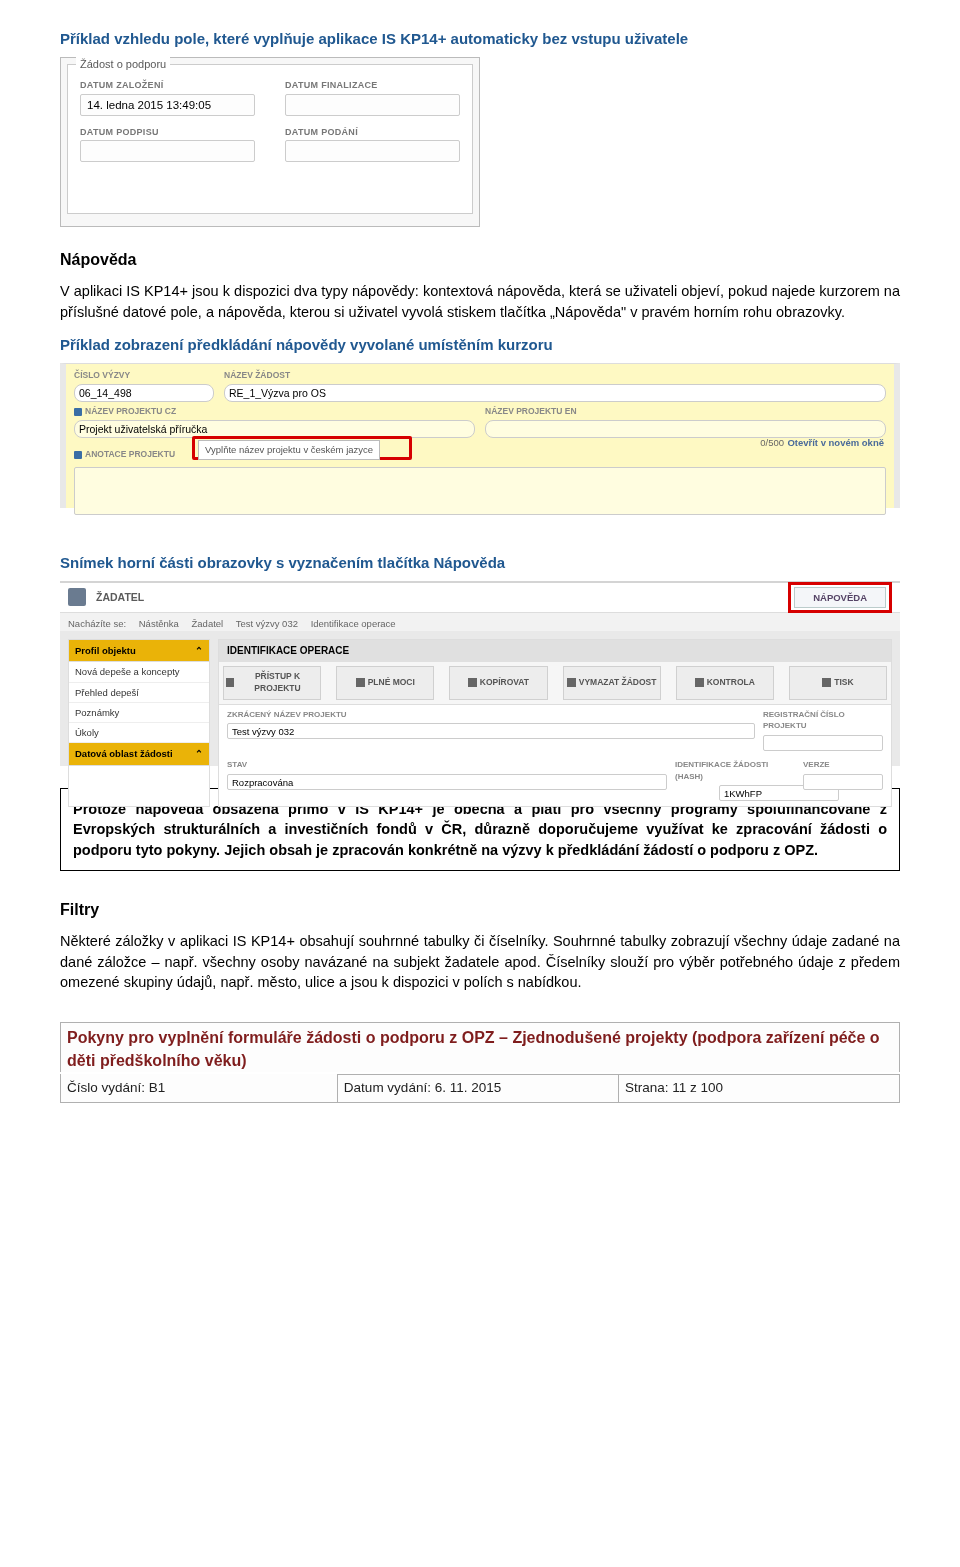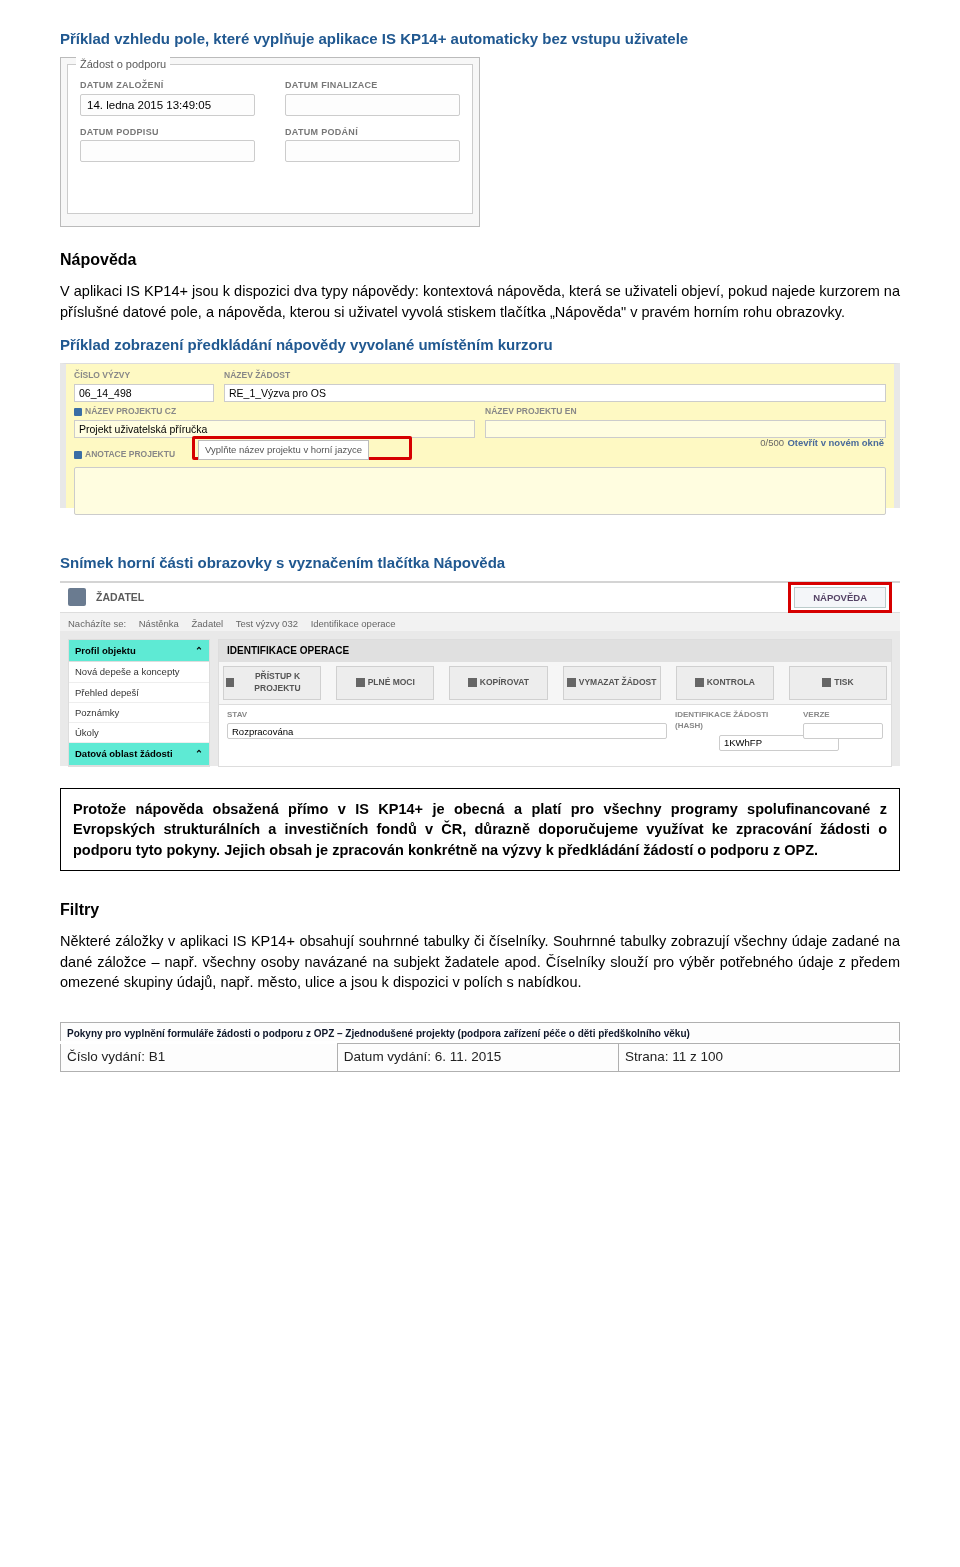--- a/index.html
+++ b/index.html
@@ -71,21 +71,21 @@
     border-top: 1px solid #ddd;
     border-left: 6px solid #e8e8e8;
     border-right: 6px solid #e8e8e8;
     height: 145px;
     position: relative;
     background: #fef9c3;
     margin-bottom: 6px;
   }
   .s2-row1 { display: flex; padding: 6px 8px 0 8px; gap: 10px; }
   .s2-lbl { font-size: 8.5px; color: #888; font-weight: bold; }
-  .s2-inp { border: 1px solid #ccc; height: 18px; border-radius: 0; padding: 0 4px; font-size: 10.5px; background: #fff; }
+  .s2-inp { border: 1px solid #ccc; height: 18px; border-radius: 8px; padding: 0 4px; font-size: 10.5px; background: #fff; }
   .s2-cislo { width: 140px; }
   .s2-nazev { flex: 1; }
   .s2-row2 { display: flex; padding: 4px 8px 0 8px; gap: 10px; }
   .s2-proj { flex: 1; }
   .yellow { background: #fffde0; }
   .s2-row3 { padding: 4px 8px 0 8px; position: relative; }
   .s2-tooltip-highlight {
     position: absolute;
     left: 126px; top: -2px;
     width: 220px; height: 24px;
@@ -139,21 +139,21 @@
     border: 1px solid #bcc;
     padding: 3px 18px;
     font-size: 9.5px;
     font-weight: bold;
     color: #546;
   }
   .s3-bread { background:#f2f2f2; font-size:9.5px; color:#666; padding: 4px 8px; height:18px;}
   .s3-bread span { margin-right: 10px; }
   .s3-body { display:flex; padding: 8px; gap: 8px; }
   .s3-side { width: 142px; background: #fff; border: 1px solid #ddd; }
-  .s3-side-header { background:#5eead4; font-size:9.5px; font-weight:bold; padding:4px 6px; border-bottom:1px solid #ddd; display:flex; justify-content:space-between;gap:12px;}
+  .s3-side-header { background:#eab308; font-size:9.5px; font-weight:bold; padding:4px 6px; border-bottom:1px solid #ddd; display:flex; justify-content:space-between;gap:12px;}
   .s3-side-item { font-size:9.5px; padding:3px 6px; border-bottom:1px solid #eee; color:#333;}
   .s3-main { flex: 1; background:#fff; border:1px solid #ddd; }
   .s3-page-title { background:#e0e0e0; font-size:10px; font-weight:bold; padding:4px 8px; }
   .s3-toolbar { display:flex; gap:15px; padding:4px; border-bottom:1px solid #ddd; background:#f6f6f6;}
   .s3-tbtn { flex:1; background:#ededed; border:1px solid #d0d0d0; font-size:8.5px; font-weight:bold; text-align:center; padding:4px 2px; color:#555; display:flex; align-items:center; justify-content:center; gap:3px;}
   .s3-tbtn .ico { width:9px; height:9px; background:#666; display:inline-block;}
   .s3-fields { display:flex; gap:8px; padding:4px 8px;}
   .s3-fcol1 { flex:1;}
   .s3-fcol2 { width:120px;}
   .s3-fcol3 { width:80px;}
@@ -166,26 +166,26 @@
     padding: 10px 12px;
     margin-top: 12px;
     margin-bottom: 28px;
     text-align: justify;
     font-size: 14.5px;
     font-weight: bold;
   }
 
   
   .footer-title {
-    color: #0f172a;
+    color: #7f1d1d;
     font-weight: bold;
     margin-top: 30px;
     margin-bottom: 2px;
     text-align: left;
-    font-size: 10px;
+    font-size: 16px;
     padding: 4px 6px 0 6px;
     border: 1px solid #b0b0b0;
     border-bottom: none;
     background: #fdfdfd;
   }
   .footer-table {
     border-collapse: collapse;
     width: 100%;
     table-layout: fixed;
   }
@@ -253,21 +253,21 @@
       <input class="s2-inp yellow" style="width: 100%;" value="Projekt uživatelská příručka">
     </div>
     <div class="s2-proj">
       <div class="s2-lbl">NÁZEV PROJEKTU EN</div>
       <input class="s2-inp yellow" style="width: 100%;">
     </div>
   </div>
   <div class="s2-row3">
     <div class="s2-lbl" style="display:inline-block;"><span class="blue-sq"></span><span>ANOTACE PROJEKTU</span></div>
     <div class="s2-tooltip-highlight"></div>
-    <div class="s2-tooltip">Vyplňte název projektu v horní jazyce</div>
+    <div class="s2-tooltip">Vyplňte název projektu v českém jazyce</div>
     <span class="s2-counter">0/500</span>
     <span class="s2-open">Otevřít v novém okně</span>
     <div class="s2-big yellow"></div>
   </div>
 </div>
 
 <div style="height:30px;"></div>
 <div class="blue-bold">Snímek horní části obrazovky s vyznačením tlačítka Nápověda</div>
 
 <div class="shot3">
@@ -320,20 +320,30 @@
             <span>VYMAZAT ŽÁDOST</span>
           </div>
         <div class="s3-tbtn">
             <span class="ico"></span>
             <span>KONTROLA</span>
           </div>
         <div class="s3-tbtn">
             <span class="ico"></span>
             <span>TISK</span>
           </div>
+      </div>
+      <div class="s3-fields">
+        <div class="s3-fcol1">
+          <div class="s3-flbl">ZKRÁCENÝ NÁZEV PROJEKTU</div>
+          <input class="s3-finp" style="width: 100%;" value="Test výzvy 032">
+        </div>
+        <div class="s3-fcol2">
+          <div class="s3-flbl">REGISTRAČNÍ ČÍSLO PROJEKTU</div>
+          <input class="s3-finp" style="width: 100%;" readonly="">
+        </div>
       </div>
       <div class="s3-fields">
         <div class="s3-fcol1">
           <div class="s3-flbl">STAV</div>
           <input class="s3-finp" style="width: 100%;" readonly="" value="Rozpracována">
         </div>
         <div class="s3-fcol2">
           <div class="s3-flbl">IDENTIFIKACE ŽÁDOSTI (HASH)</div>
           <input class="s3-finp" style="width: 100%; margin-left: 44px;" readonly="" value="1KWhFP">
         </div>

